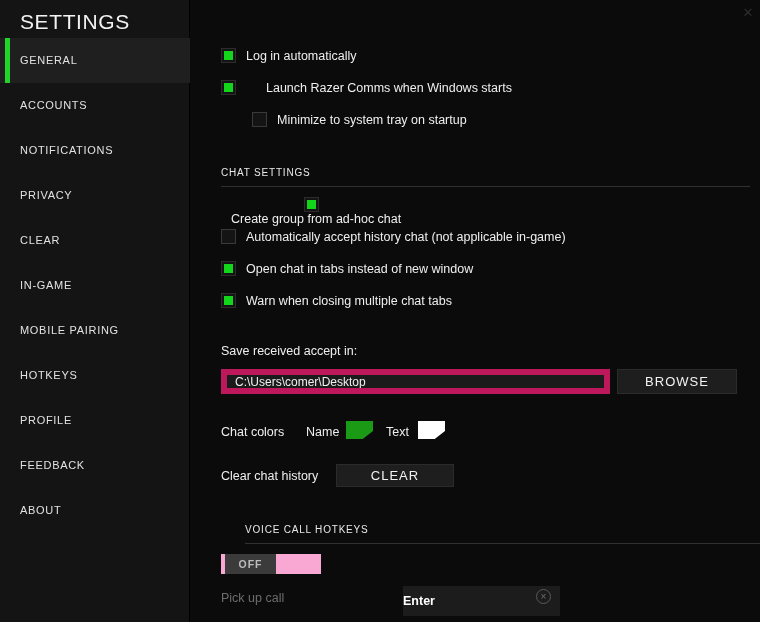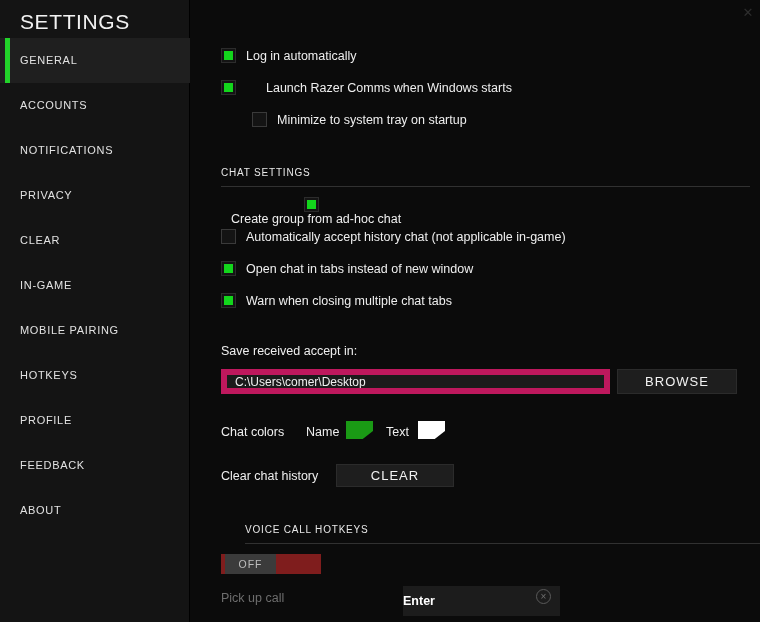--- a/index.html
+++ b/index.html
@@ -124,22 +124,23 @@
     position: absolute;
     width: 27px; height: 18px;
     cursor: pointer;
     clip-path: polygon(0 0, 100% 0, 100% 55%, 62% 100%, 0 100%);
   }
 
   
   .toggle {
     position: absolute;
     width: 100px; height: 20px;
-    background: #7f1d1d;
-    cursor: pointer;
+    background: #f9a8d4;
+    cursor: pointer;
+    font-weight: bold;
   }
   .toggle .knob {
     position: absolute; left: 4px; top: 0;
     width: 51px; height: 20px;
     background: #3b3b3b;
     color: #bdbdbd; font-size: 10.5px; letter-spacing: 1px;
     text-align: center; line-height: 20px;
   }
 
   

